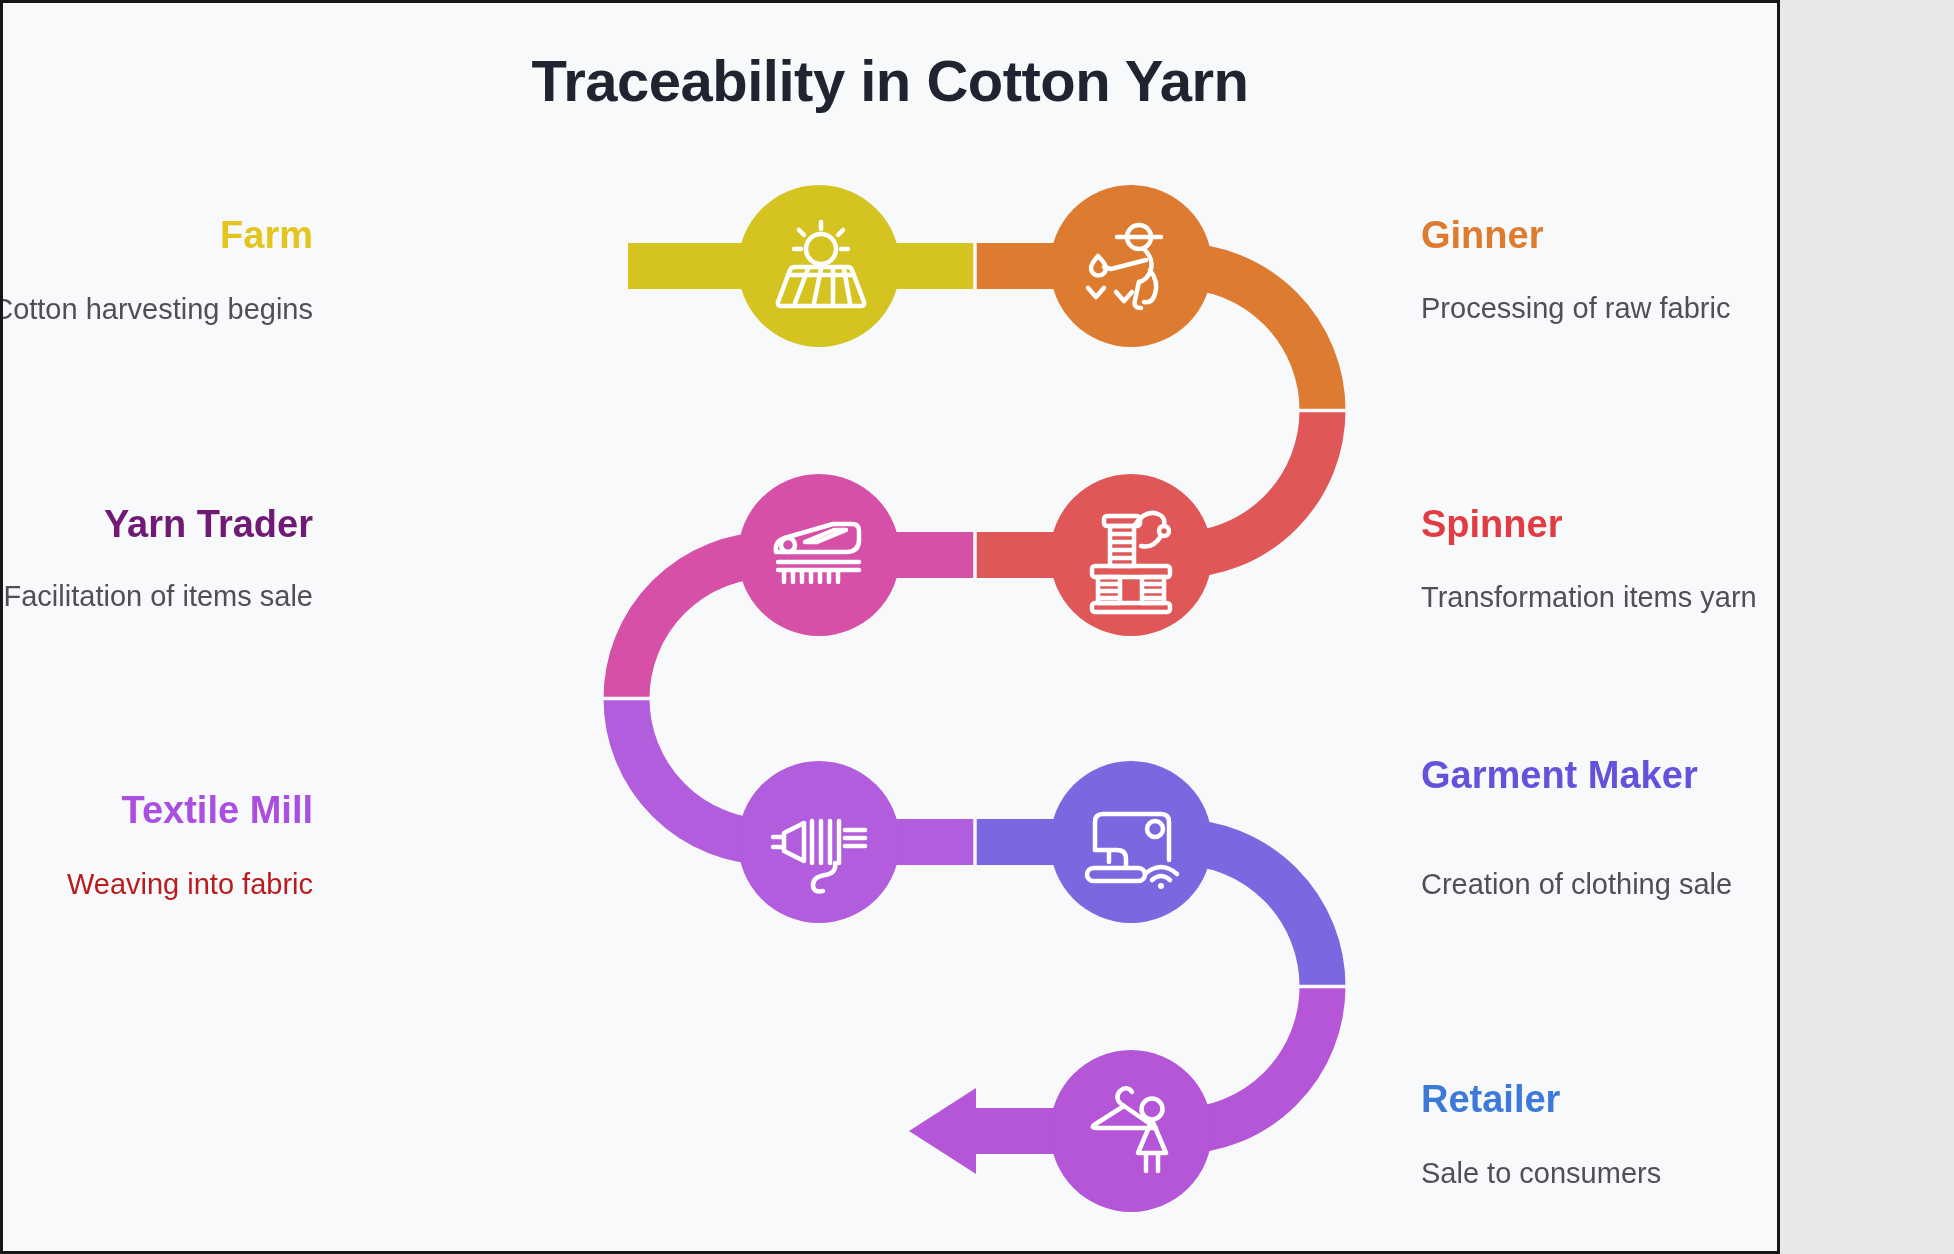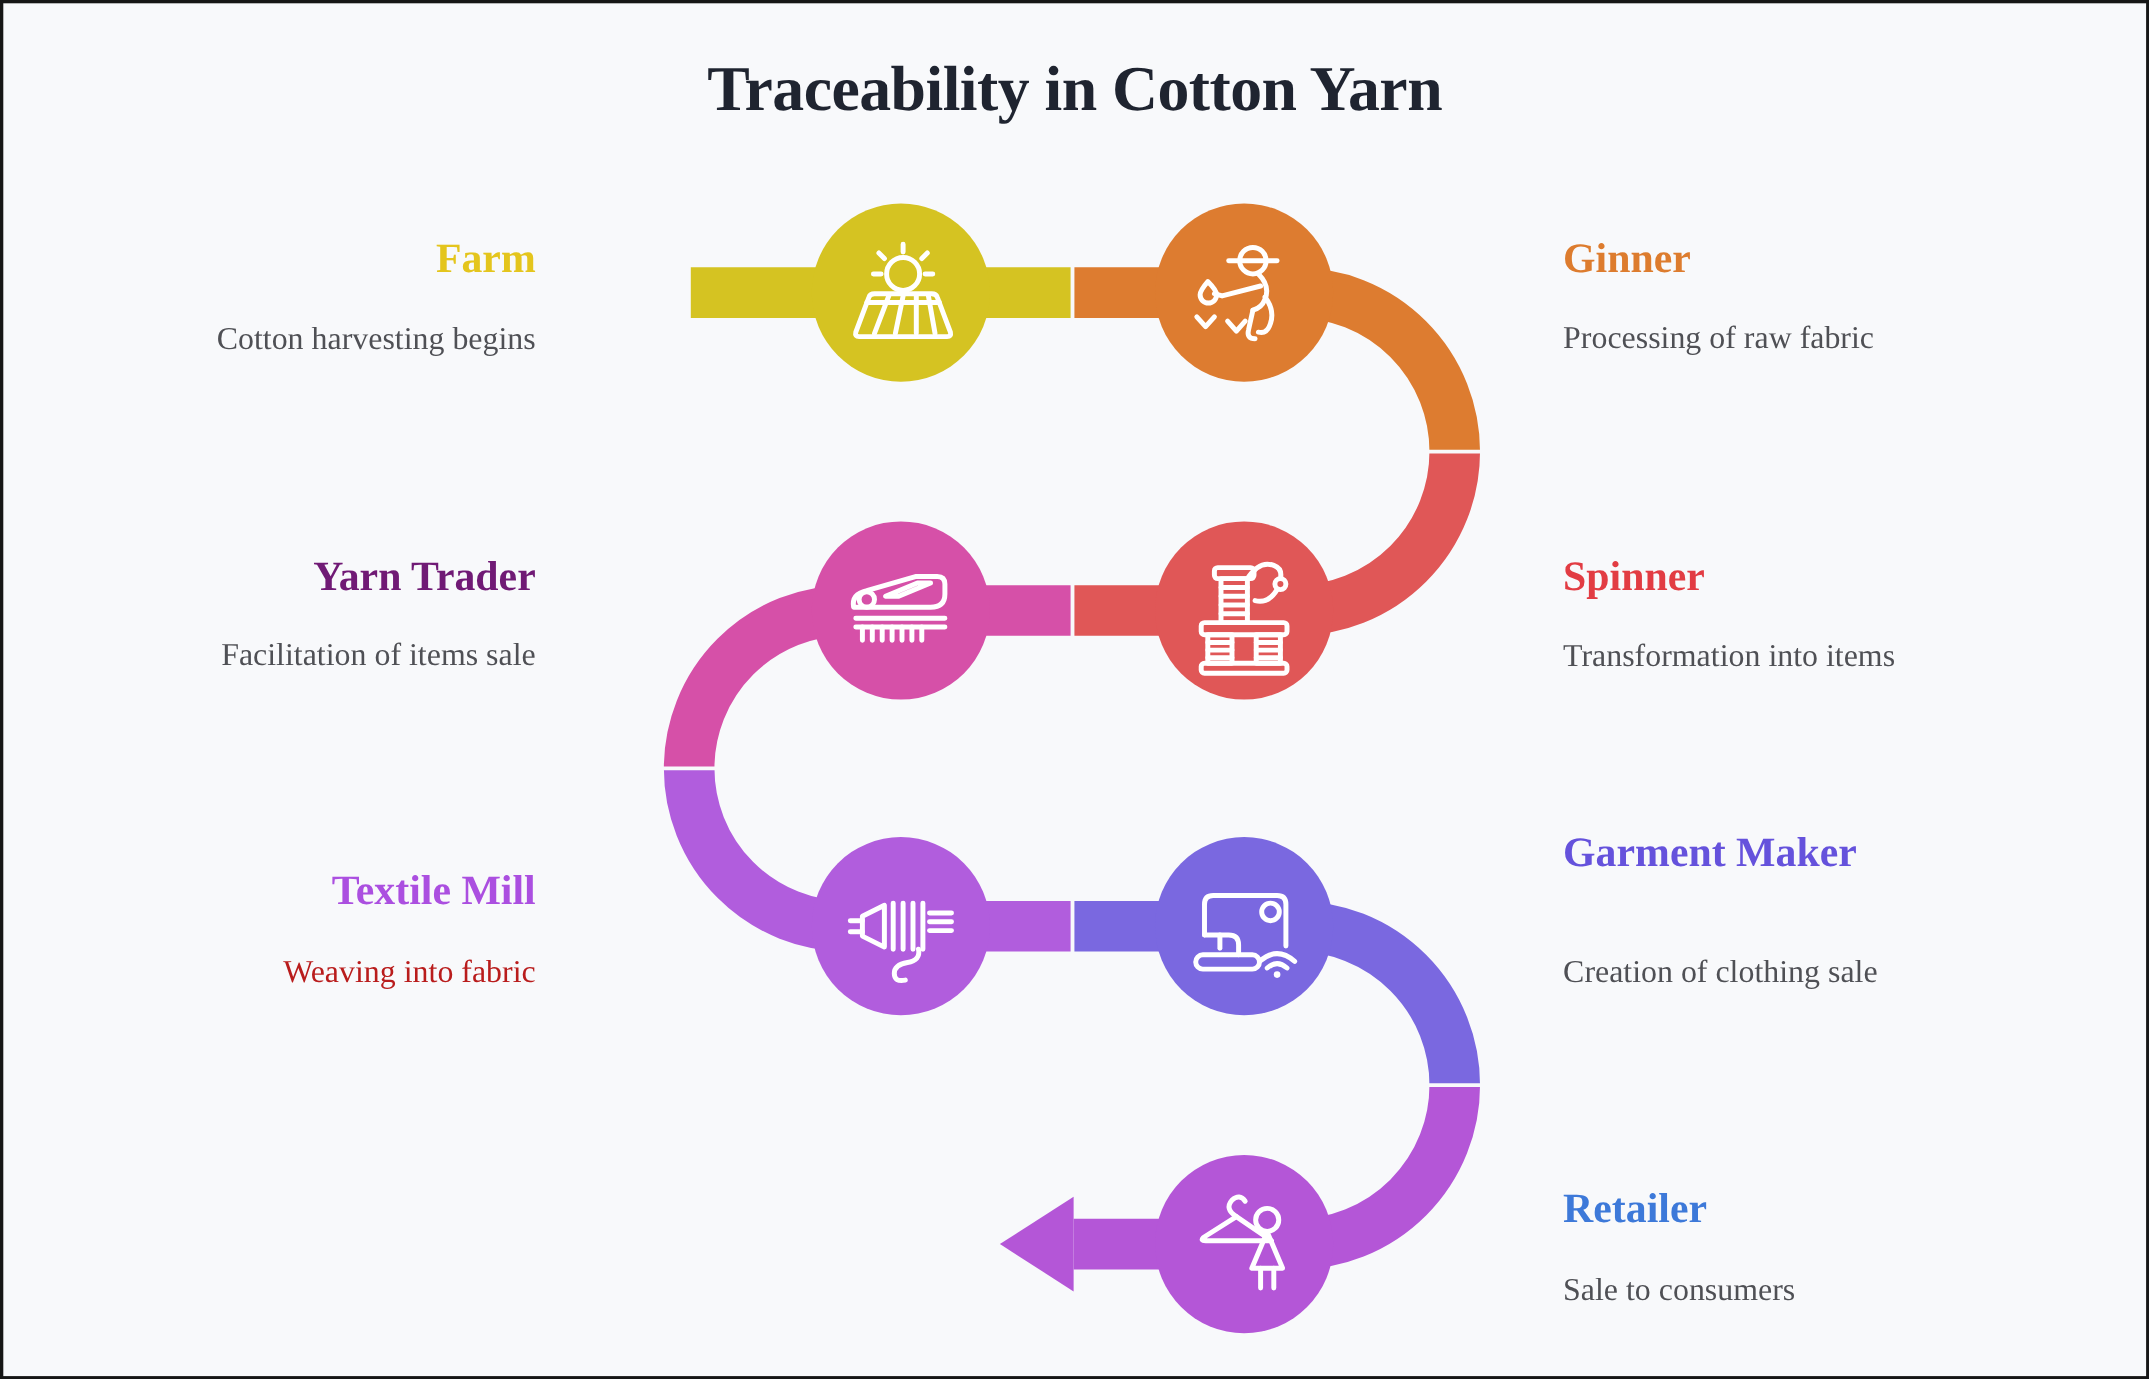--- a/index.html
+++ b/index.html
@@ -1,23 +1,23 @@
 <!DOCTYPE html>
 <html><head>
 <meta charset="utf-8">
 <style>
   html,body{margin:0;padding:0;background:#e8e8e8;}
   .canvas{
     position:relative;
-    width:1954px;height:1254px;
+    width:1780px;height:1254px;
     background:#f8f9fb;
     border:3px solid #161616;
     box-sizing:border-box;
     overflow:hidden;
-    font-family:Liberation Serif, serif;
+    font-family:Liberation Sans, sans-serif;
   }
   .title{
     position:absolute;top:44px;left:0;right:0;
     margin:0;text-align:center;
     font-size:58px;font-weight:800;letter-spacing:-0.5px;
     color:#1f2430;
   }
   .flow{position:absolute;top:0;left:0;width:1954px;height:1254px;}
   .stage-label{
     position:absolute;
@@ -156,21 +156,21 @@
   <div class="stage-label col-left  y-farm-t" style="color: rgb(228, 197, 29);">Farm</div>
   <div class="stage-desc  col-left  y-farm-d" style="color: rgb(79, 80, 85);">Cotton harvesting begins</div>
 
   <div class="stage-label col-right y-gin-t" style="color: rgb(221, 124, 46);">Ginner</div>
   <div class="stage-desc  col-right y-gin-d" style="color: rgb(79, 80, 85);">Processing of raw fabric</div>
 
   <div class="stage-label col-left  y-yt-t" style="color: #701a75;">Yarn Trader</div>
   <div class="stage-desc  col-left  y-yt-d" style="color: rgb(79, 80, 85);">Facilitation of items sale</div>
 
   <div class="stage-label col-right y-spin-t" style="color: rgb(226, 60, 67);">Spinner</div>
-  <div class="stage-desc  col-right y-spin-d" style="color: rgb(79, 80, 85);">Transformation into items</div>
+  <div class="stage-desc  col-right y-spin-d" style="color: rgb(79, 80, 85);">Transformation items yarn</div>
 
   <div class="stage-label col-left  y-tm-t" style="color: rgb(171, 79, 224);">Textile Mill</div>
   <div class="stage-desc  col-left  y-tm-d" style="color: #b91c1c;">Weaving into fabric</div>
 
   <div class="stage-label col-right y-gm-t" style="color: rgb(101, 82, 220);">Garment Maker</div>
   <div class="stage-desc  col-right y-gm-d" style="color: rgb(79, 80, 85);">Creation of clothing sale</div>
 
   <div class="stage-label col-right y-ret-t" style="color: rgb(61, 121, 217);">Retailer</div>
   <div class="stage-desc  col-right y-ret-d" style="color: rgb(79, 80, 85);">Sale to consumers</div>
 

